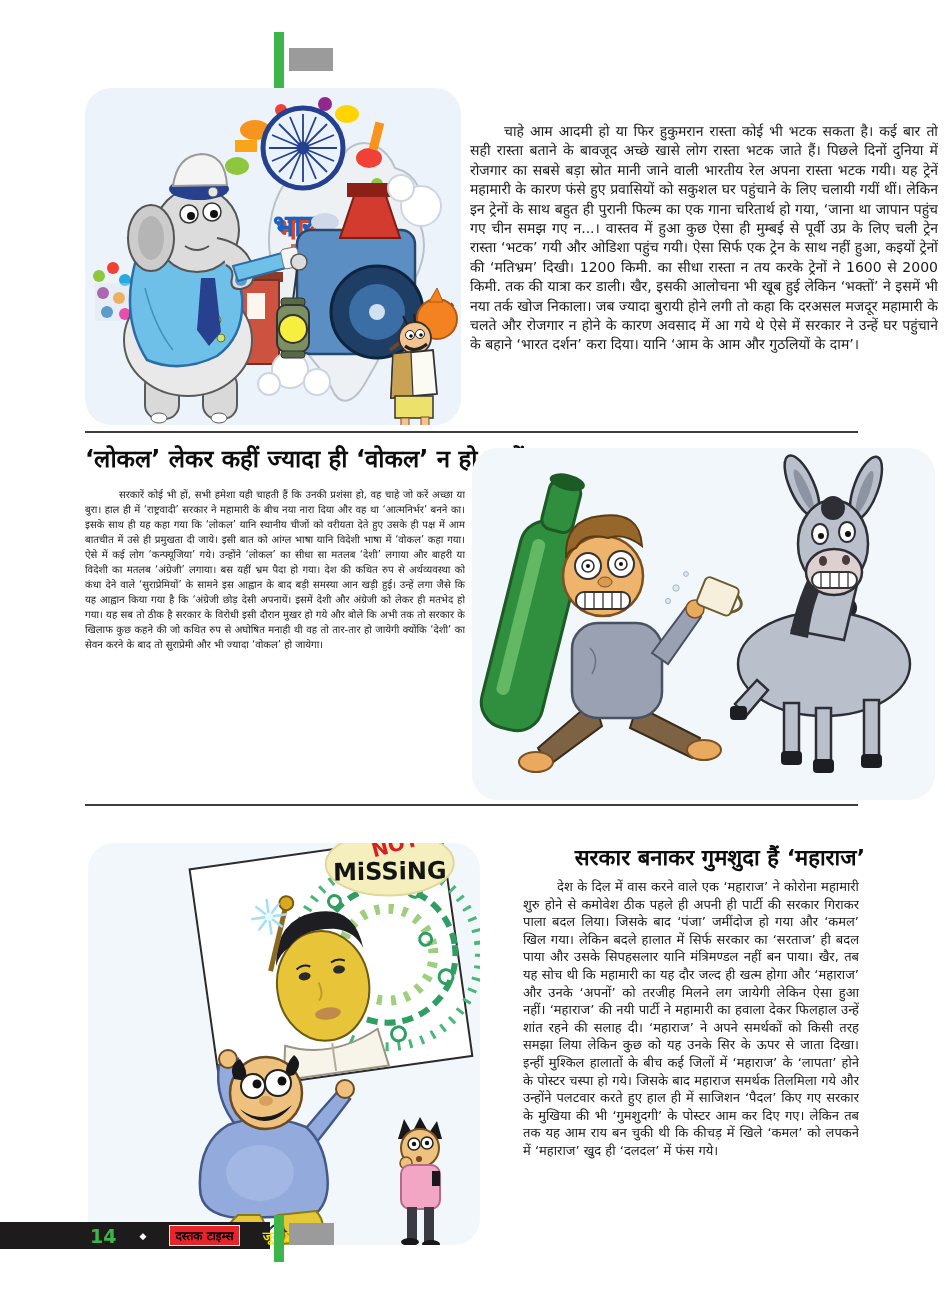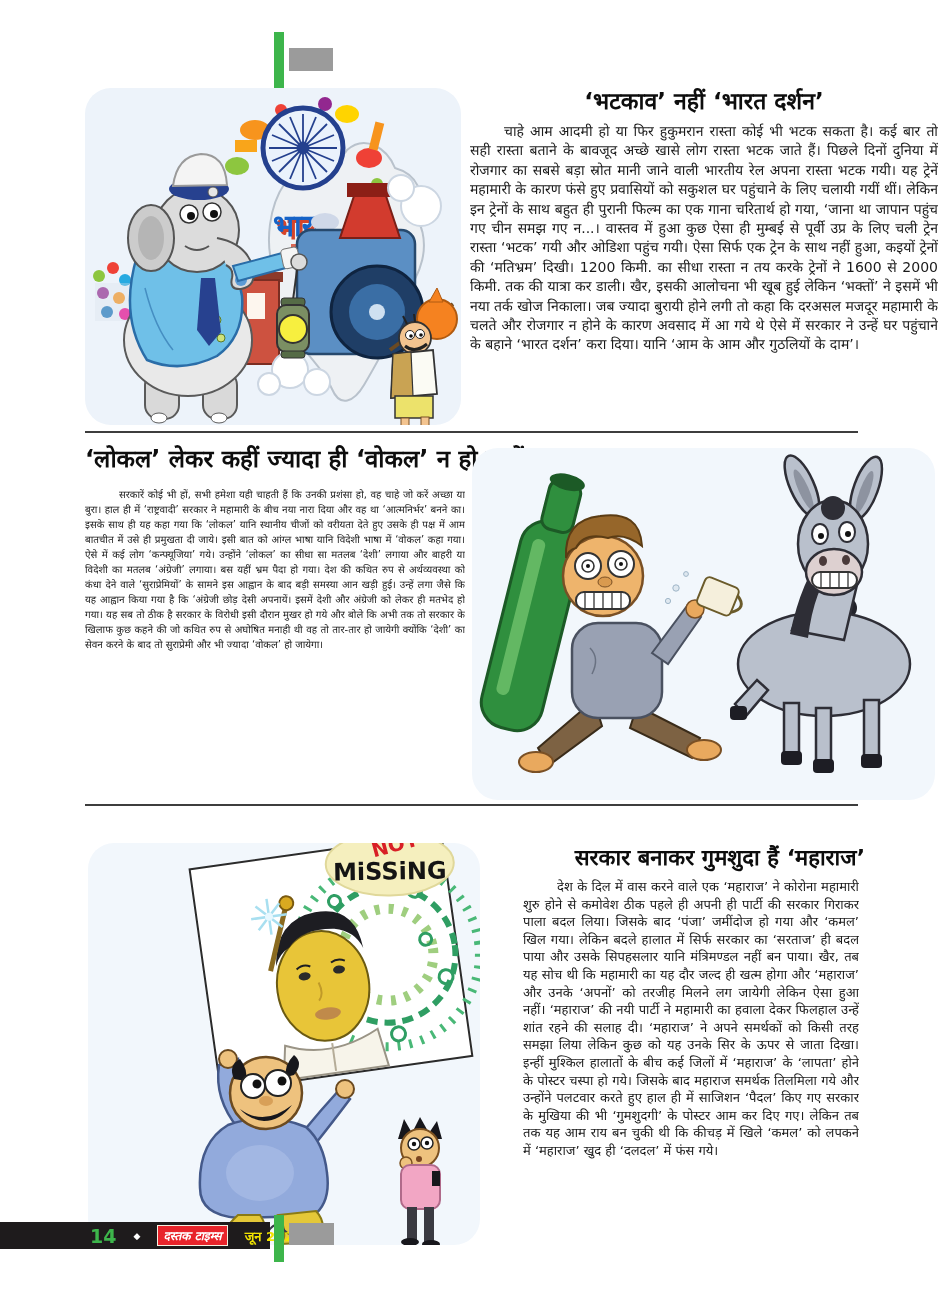--- a/index.html
+++ b/index.html
@@ -6,24 +6,24 @@
   .page{position:relative;width:945px;height:1300px;background:#ffffff;overflow:hidden;
         font-family:"DejaVu Sans","Liberation Sans",sans-serif;color:#1a1a1a;}
   
   .hbar{position:absolute;background:#1e1b1c;}
   .hdr-bar{left:0;top:47px;width:270px;height:25px;display:flex;align-items:center;justify-content:center;}
   .hdr-label{color:#f2e400;font-weight:bold;font-size:16px;padding-left:60px;}
   .accent-green{position:absolute;background:#3db54b;}
   .accent-gray{position:absolute;background:#9b9b9b;}
   .hdr-green{left:274px;top:32px;width:10px;height:58px;}
   .hdr-gray{left:289px;top:48px;width:44px;height:23px;}
-  .ftr-bar{left:0;top:1222px;width:270px;height:27px;display:flex;align-items:center;gap:17px;padding-left:90px;box-sizing:border-box;}
+  .ftr-bar{left:0;top:1222px;width:270px;height:27px;display:flex;align-items:center;gap:23px;padding-left:90px;box-sizing:border-box;}
   .pgnum{color:#3db54b;font-weight:bold;font-size:19px;}
   .diamond{color:#ffffff;font-size:9px;}
-  .logo{background:#e8242b;color:#ffffff;font-weight:bold;font-style:italic;font-size:12px;
+  .logo{background:#e8242b;color:#000000;font-weight:bold;font-size:12px;
         padding:1px 5px;border:1px solid #f5f0e0;white-space:nowrap;}
   .issue{color:#f2e400;font-weight:bold;font-size:13px;white-space:nowrap;}
   .ftr-green{left:274px;top:1215px;width:10px;height:47px;}
   .ftr-gray{left:289px;top:1223px;width:45px;height:22px;}
   
   .panel{position:absolute;border-radius:26px;background:#edf3fa;overflow:hidden;}
   .panel1{left:85px;top:88px;width:376px;height:337px;}
   .panel2{left:472px;top:448px;width:463px;height:352px;background:#f2f7fc;}
   .panel3{left:88px;top:843px;width:392px;height:402px;background:#f2f7fc;}
   .panel svg{display:block;width:100%;height:100%;}
@@ -166,21 +166,20 @@
         <path d="M320 258 Q330 266 342 256" fill="none" stroke="#222222" stroke-width="3"></path>
         <path d="M308 266 L348 262 L352 306 L306 310 Z" fill="#fbfbf4" stroke="#333333" stroke-width="1.8"></path>
         <path d="M308 266 L326 264 L328 308 L306 310 Z" fill="#c9a353" stroke="#333333" stroke-width="1.2"></path>
         <rect x="310" y="308" width="38" height="22" fill="#ece26b" stroke="#333333" stroke-width="1.5"></rect>
         <rect x="316" y="330" width="8" height="18" fill="#f3c490" stroke="#7a5025"></rect>
         <rect x="336" y="329" width="8" height="19" fill="#f3c490" stroke="#7a5025"></rect>
       </g>
     </svg>
   </div>
 
-  <h1 class="title t1">‘भटकाव’ नहीं ‘भारत दर्शन’</h1>
   <div class="body b1">चाहे आम आदमी हो या फिर हुकुमरान रास्ता कोई भी भटक सकता है। कई बार तो सही रास्ता बताने के बावजूद अच्छे खासे लोग रास्ता भटक जाते हैं। पिछले दिनों दुनिया में रोजगार का सबसे बड़ा स्रोत मानी जाने वाली भारतीय रेल अपना रास्ता भटक गयी। यह ट्रेनें महामारी के कारण फंसे हुए प्रवासियों को सकुशल घर पहुंचाने के लिए चलायी गयीं थीं। लेकिन इन ट्रेनों के साथ बहुत ही पुरानी फिल्म का एक गाना चरितार्थ हो गया, ‘जाना था जापान पहुंच गए चीन समझ गए न...। वास्तव में हुआ कुछ ऐसा ही मुम्बई से पूर्वी उप्र के लिए चली ट्रेन रास्ता ‘भटक’ गयी और ओडिशा पहुंच गयी। ऐसा सिर्फ एक ट्रेन के साथ नहीं हुआ, कइयों ट्रेनों की ‘मतिभ्रम’ दिखी। 1200 किमी. का सीधा रास्ता न तय करके ट्रेनों ने 1600 से 2000 किमी. तक की यात्रा कर डाली। खैर, इसकी आलोचना भी खूब हुई लेकिन ‘भक्तों’ ने इसमें भी नया तर्क खोज निकाला। जब ज्यादा बुरायी होने लगी तो कहा कि दरअसल मजदूर महामारी के चलते और रोजगार न होने के कारण अवसाद में आ गये थे ऐसे में सरकार ने उन्हें घर पहुंचाने के बहाने ‘भारत दर्शन’ करा दिया। यानि ‘आम के आम और गुठलियों के दाम’।</div>
 
   <div class="sep sep1"></div>
 
   <h1 class="title t2">‘लोकल’ लेकर कहीं ज्यादा ही ‘वोकल’ न हो जायें</h1>
   <div class="body b2">सरकारें कोई भी हों, सभी हमेशा यही चाहती हैं कि उनकी प्रशंसा हो, वह चाहे जो करें अच्छा या बुरा। हाल ही में ‘राष्ट्रवादी’ सरकार ने महामारी के बीच नया नारा दिया और वह था ‘आत्मनिर्भर’ बनने का। इसके साथ ही यह कहा गया कि ‘लोकल’ यानि स्थानीय चीजों को वरीयता देते हुए उसके ही पक्ष में आम बातचीत में उसे ही प्रमुखता दी जाये। इसी बात को आंग्ल भाषा यानि विदेशी भाषा में ‘वोकल’ कहा गया। ऐसे में कई लोग ‘कन्फ्यूजिया’ गये। उन्होंने ‘लोकल’ का सीधा सा मतलब ‘देशी’ लगाया और बाहरी या विदेशी का मतलब ‘अंग्रेजी’ लगाया। बस यहीं भ्रम पैदा हो गया। देश की कथित रुप से अर्थव्यवस्था को कंधा देने वाले ‘सुराप्रेमियों’ के सामने इस आह्वान के बाद बड़ी समस्या आन खड़ी हुई। उन्हें लगा जैसे कि यह आह्वान किया गया है कि ‘अंग्रेजी छोड़ देसी अपनायें। इसमें देशी और अंग्रेजी को लेकर ही मतभेद हो गया। यह सब तो ठीक है सरकार के विरोधी इसी दौरान मुखर हो गये और बोले कि अभी तक तो सरकार के खिलाफ कुछ कहने की जो कथित रुप से अघोषित मनाही थी वह तो तार-तार हो जायेगी क्योंकि ‘देशी’ का सेवन करने के बाद तो सुराप्रेमी और भी ज्यादा ‘वोकल’ हो जायेगा।</div>
 
   <div class="panel panel2">
     <svg viewBox="0 0 463 352">
 

